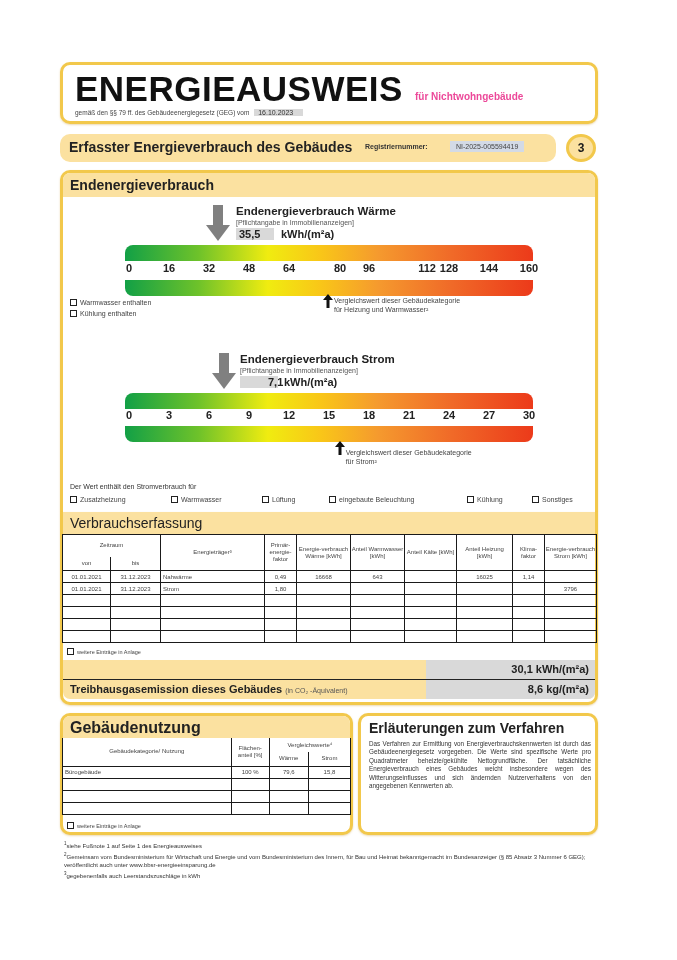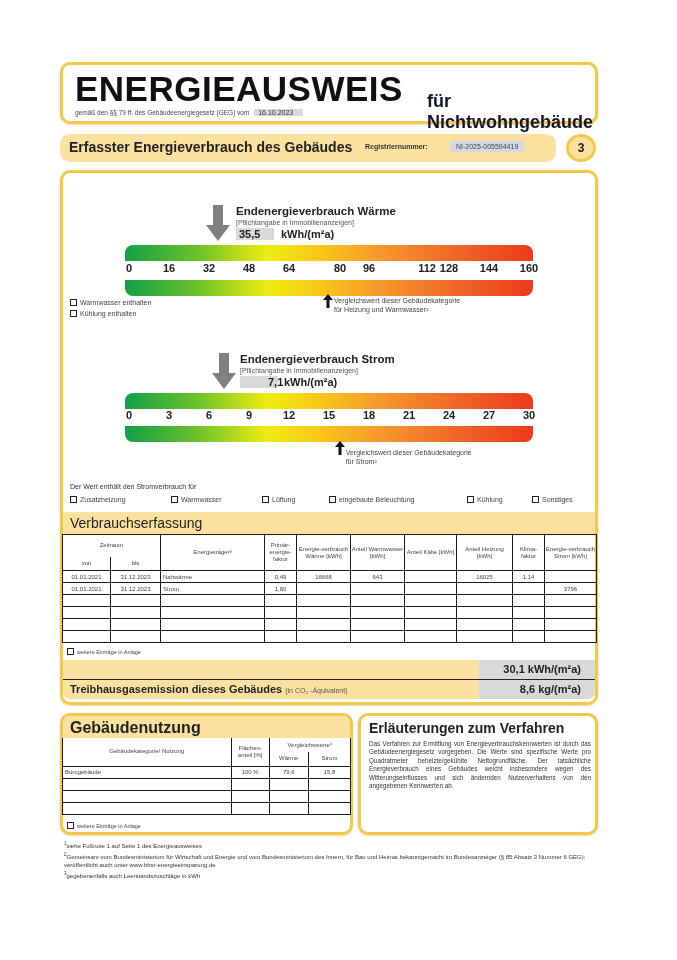--- a/index.html
+++ b/index.html
@@ -13,21 +13,21 @@
     position: absolute;
     border: 3px solid #f2c84b;
     border-radius: 10px;
     background: #ffffff;
     box-shadow: 0 1px 2px rgba(200,150,40,0.35);
   }
 
   
   #title-box { left: 60px; top: 62px; width: 538px; height: 62px; }
   #title-main { position: absolute; left: 12px; top: 4px; font-size: 35px; font-weight: bold; letter-spacing: 0.5px; color: #111; }
-  #title-sub { position: absolute; left: 364px; top: 26px; font-size: 18px; font-weight: bold; color: #0f172a; }
+  #title-sub { position: absolute; left: 352px; top: 26px; font-size: 10px; font-weight: bold; color: #ec4899; }
   #title-law { position: absolute; left: 12px; top: 44px; font-size: 6.5px; color: #444; white-space: nowrap; }
   #title-date { display: inline-block; background: #d9d9d9; padding: 0 10px 0 4px; margin-left: 3px; color: #333; font-size: 7px; }
 
   
   #header-band { left: 60px; top: 134px; width: 496px; height: 28px; border-radius: 10px; background: #fbe1a0; }
   #header-title { position: absolute; left: 9px; top: 5px; font-size: 14px; font-weight: bold; color: #222; }
   #reg-label { position: absolute; left: 305px; top: 9px; font-size: 7px; font-weight: bold; color: #333; }
   #reg-value { position: absolute; left: 390px; top: 7px; font-size: 7px; background: #d3dae6; color: #444; padding: 2px 6px; }
   #page-badge { left: 566px; top: 134px; width: 30px; height: 28px; border-radius: 50%; border: 3px solid #f2c84b; background: #fbe1a0; font-size: 12px; font-weight: bold; text-align: center; line-height: 22px; }
 
@@ -63,21 +63,21 @@
   table.grid { border-collapse: collapse; position: absolute; table-layout: fixed; }
   table.grid td, table.grid th { border: 1px solid #1a1a1a; font-size: 6px; color: #444; font-weight: normal; text-align: center; vertical-align: middle; overflow: hidden; white-space: nowrap; }
   table.grid th { line-height: 7px; white-space: normal; }
   table.grid td.left { text-align: left; padding-left: 2px; }
 
   #more-verb { position: absolute; left: 4px; top: 136px; }
   #pe-band { position: absolute; left: 0; top: 148px; width: 100%; height: 20px; background: #fbe1a0; border-bottom: 1px solid #222; }
   #ghg-band { position: absolute; left: 0; top: 168px; width: 100%; height: 19px; background: #fbe1a0; border-radius: 0 0 7px 7px; }
   .sum-label { position: absolute; left: 7px; top: 3px; font-size: 11px; font-weight: bold; color: #222; }
   .sum-label small { font-size: 7px; font-weight: normal; color: #555; }
-  .sum-value { position: absolute; right: 0; top: 0; width: 116px; height: 100%; background: #d9d9d9; font-size: 11px; font-weight: bold; text-align: right; padding-right: 14px; line-height: 19px; color: #222; }
+  .sum-value { position: absolute; right: 0; top: 0; width: 169px; height: 100%; background: #d9d9d9; font-size: 11px; font-weight: bold; text-align: right; padding-right: 6px; line-height: 19px; color: #222; }
 
   
   #use-box { left: 60px; top: 713px; width: 293px; height: 122px; }
   #use-title-band { position: absolute; left: 0; top: 0; width: 100%; height: 22px; background: #fbe1a0; border-radius: 7px 7px 0 0; }
   #use-title { position: absolute; left: 7px; top: 3px; font-size: 16px; font-weight: bold; color: #222; }
   #more-use { position: absolute; left: 4px; top: 106px; }
 
   
   #expl-box { left: 358px; top: 713px; width: 240px; height: 122px; }
   #expl-title { position: absolute; left: 8px; top: 4px; font-size: 14px; font-weight: bold; color: #222; }
@@ -100,20 +100,23 @@
 </div>
 
 <div class="abs" id="header-band">
   <div id="header-title">Erfasster Energieverbrauch des Gebäudes</div>
   <div id="reg-label">Registriernummer:</div>
   <div id="reg-value">NI-2025-005594419</div>
 </div>
 <div class="abs" id="page-badge">3</div>
 
 <div class="frame" id="ende-box">
+  <div id="ende-title-band">
+    <div id="ende-title">Endenergieverbrauch</div>
+  </div>
 
   <svg class="down-arrow" id="heat-down-arrow" style="top: 32px; left: 142.75px;" viewBox="0 0 24 36">
     <path d="M7 0 H17 V20 H24 L12 36 L0 20 H7 Z" fill="#808080"></path>
   </svg>
   <div class="scale-title" style="left:173px; top:32px;">Endenergieverbrauch Wärme</div>
   <div class="scale-note" style="left:173px; top:46px;">[Pflichtangabe in Immobilienanzeigen]</div>
   <div class="scale-value" style="left:173px; top:55px;">35,5</div>
   <div class="scale-unit" style="left:218px; top:55px;">kWh/(m²a)</div>
   <div class="bar top" style="left:62px; top:72px; width:408px;"></div>
   <div id="heat-ticks">

